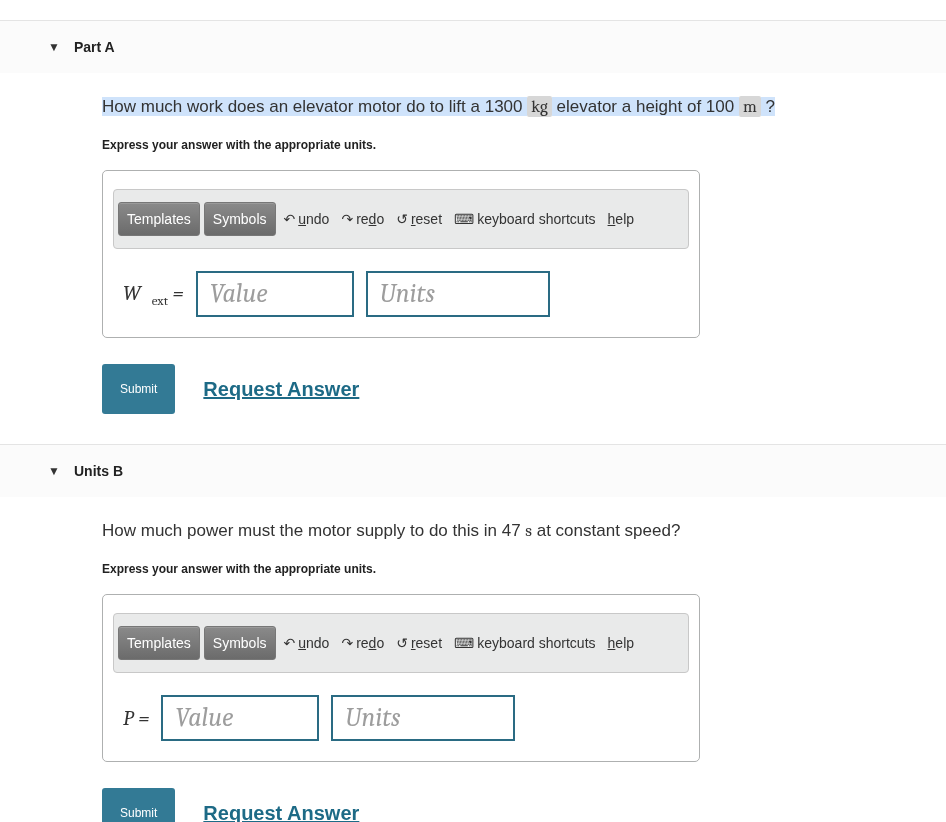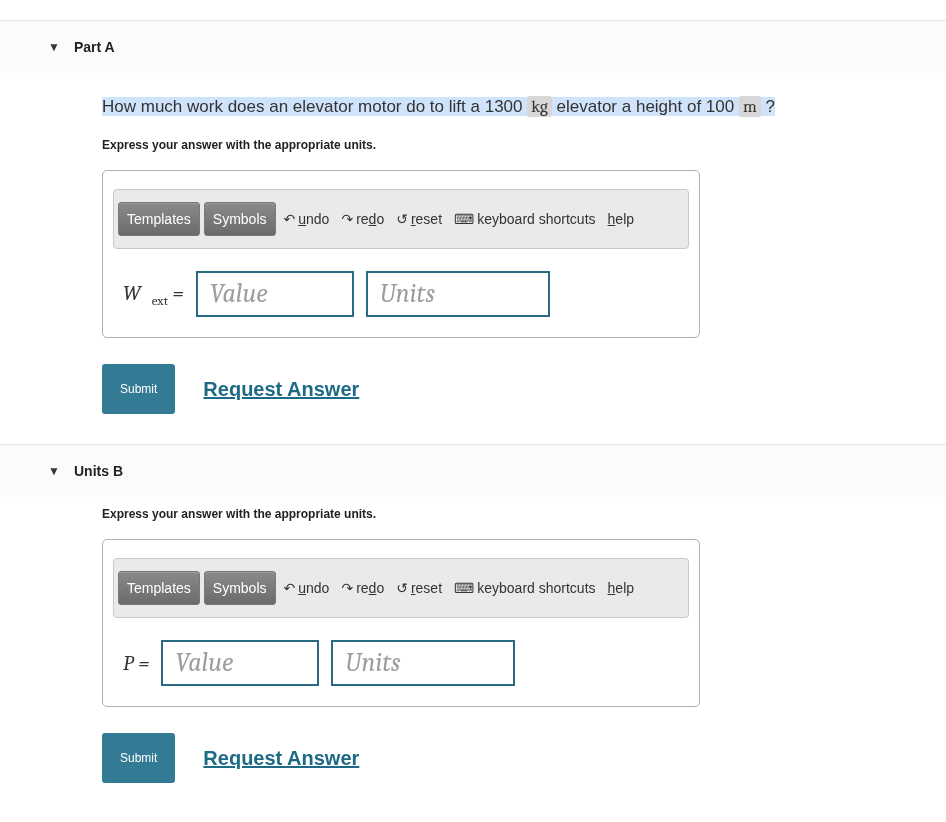--- a/index.html
+++ b/index.html
@@ -230,20 +230,23 @@
       </div>
     </div>
   </div>
 
   <div class="part">
     <div class="part-header">
       <span class="triangle">▼</span>
       <span class="part-title">Units B</span>
     </div>
     <div class="part-body">
+      <div class="question-line">
+        <span>How much power must the motor supply to do this in 47 </span><span style="font-family:Cambria,Georgia,serif;">s</span><span> at constant speed?</span>
+      </div>
       <div class="instruction">Express your answer with the appropriate units.</div>
 
       <div class="answer-panel">
         <div class="toolbar">
           <div class="tb-btn">
               <span>Templates</span>
             </div>
           <div class="tb-btn">
               <span>Symbols</span>
             </div>

